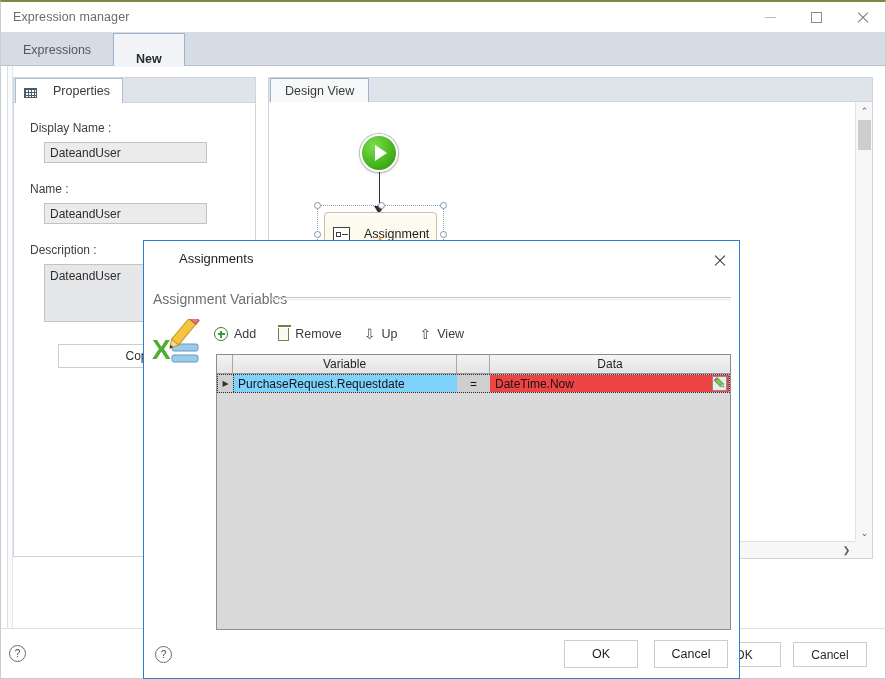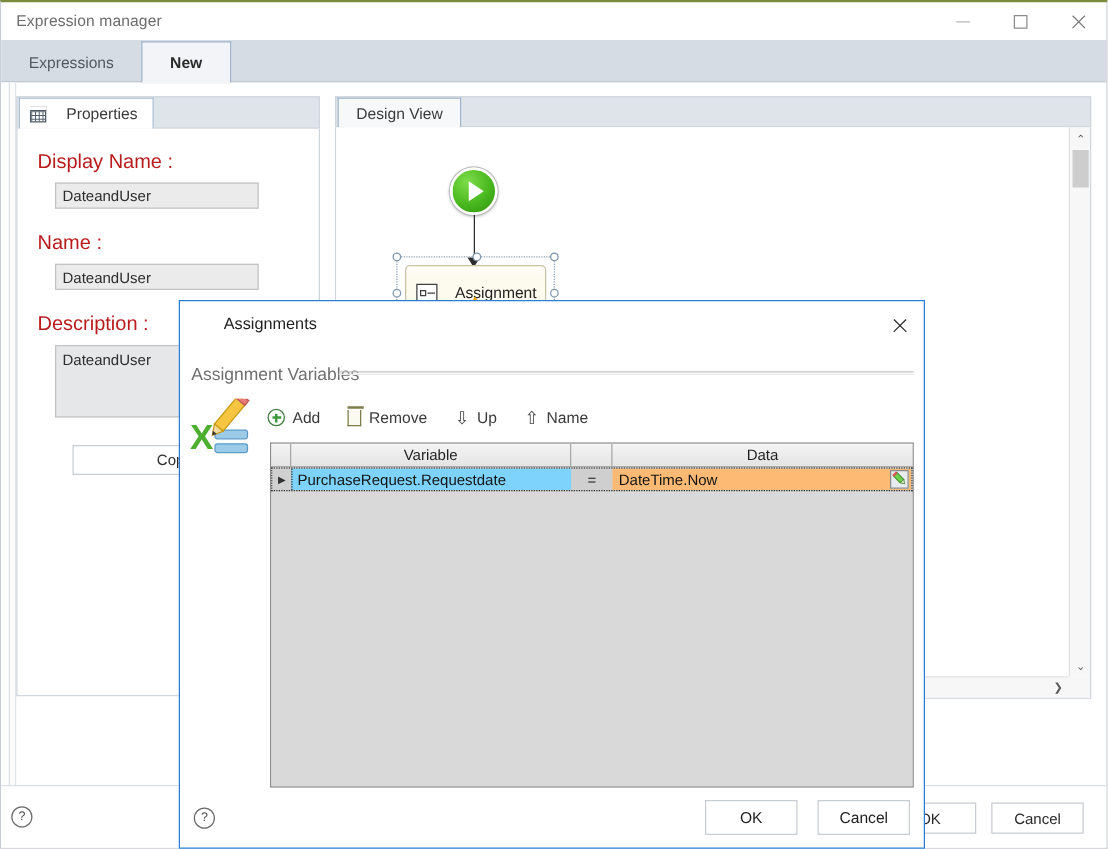--- a/index.html
+++ b/index.html
@@ -111,20 +111,21 @@
   }
   .tab.inactive { color: #53585f; }
   .tab.active {
     background: #f2f4f7;
     color: #2b2b2b;
     font-weight: bold;
     border-left: 1px solid #9fb3cc;
     border-right: 1px solid #9fb3cc;
     border-top: 1px solid #9fb3cc;
     z-index: 2;
+    align-items: flex-end;
   }
   .tab.active:after {
     content: "";
     position: absolute;
     left: 0; bottom: -1px;
     width: 100%; height: 2px;
     background: #f2f4f7;
   }
 
   
@@ -200,22 +201,22 @@
     position: absolute;
     left: 0; top: 26px;
     width: 100%; bottom: 0;
     background: #ffffff;
     border: 1px solid #cfd5dd;
     border-top: none;
     box-sizing: border-box;
     padding: 18px 16px;
   }
   .field-label {
-    font-size: 16px;
-    color: #b91c1c;
+    font-size: 12px;
+    color: #404040;
     margin-bottom: 7px;
   }
   .field-input {
     width: 163px;
     height: 21px;
     box-sizing: border-box;
     background: #ebebeb;
     border: 1px solid #c3c3c3;
     padding: 0 5px;
     display: flex;
@@ -676,21 +677,21 @@
     border-left: 1px dotted #2a2a2a;
   }
   .td-eq {
     width: 33px;
     justify-content: center;
     background: #cfcfcf;
   }
   .td-data {
     flex: 1;
     padding-left: 5px;
-    background: #fdba74;
+    background: #ef4444;
     position: relative;
   }
   #row-edit-icon {
     position: absolute;
     right: 2px; top: 1px;
     width: 15px; height: 15px;
     background: #e8ecef;
     border: 1px solid #8d8d8d;
     box-sizing: border-box;
   }
@@ -882,21 +883,21 @@
     <div class="tb-item">
       <span class="tb-trash-icon"></span>
       <span>Remove</span>
     </div>
     <div class="tb-item">
       <span class="tb-arrow-icon">⇩</span>
       <span>Up</span>
     </div>
     <div class="tb-item">
       <span class="tb-arrow-icon">⇧</span>
-      <span>Name</span>
+      <span>View</span>
     </div>
   </div>
 
   <div id="dlg-table">
     <div id="table-header">
       <div class="th th-rowmark"></div>
       <div class="th th-variable">Variable</div>
       <div class="th th-eq"></div>
       <div class="th th-data">Data</div>
     </div>

